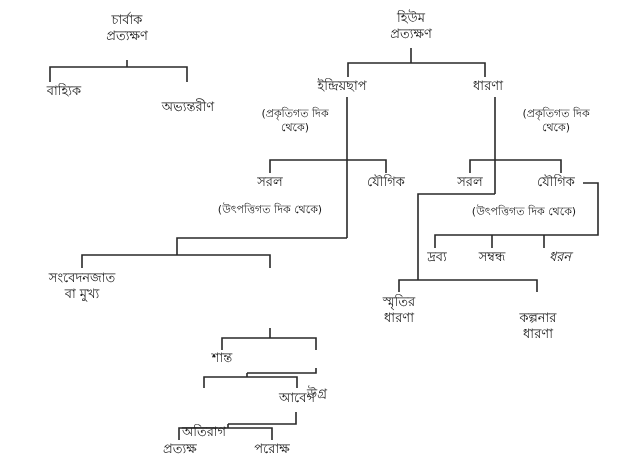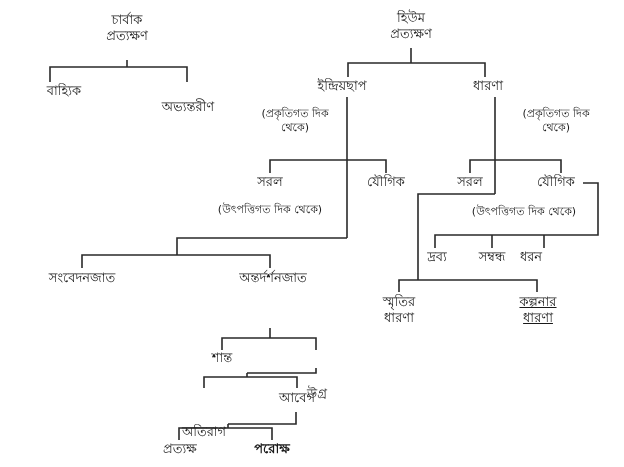--- a/index.html
+++ b/index.html
@@ -71,44 +71,44 @@
 <div class="node small" style="left:295px; top:107px;">
   <span>(প্রকৃতিগত দিক</span>
   <span>থেকে)</span>
 </div>
 <div class="node big" style="left:270px; top:174px;">সরল</div>
 <div class="node big" style="left:386px; top:174px;">যৌগিক</div>
 <div class="node small" style="left:270px; top:203px;">(উৎপত্তিগত দিক থেকে)</div>
 
 <div class="node big" style="left:82px; top:270px;">
   <span>সংবেদনজাত</span>
+  <span>বা মুখ্য</span>
 </div>
 <div class="node big" style="left:273px; top:270px;">
-  <span>অন্তর্দর্শনজাত</span>
 </div>
 
 <div class="node big" style="left:222px; top:350px;">শান্ত</div>
 <div class="node big" style="left:317px; top:350px;margin-top:36px;">উগ্র</div>
 <div class="node big" style="left:204px; top:390px;margin-top:34px;">অতিরাগ</div>
 <div class="node big" style="left:297px; top:390px;">আবেগ</div>
 <div class="node big" style="left:180px; top:441px;">প্রত্যক্ষ</div>
-<div class="node big" style="left:272px; top:441px;font-weight:bold;">পরোক্ষ</div>
+<div class="node big" style="left:272px; top:441px;">পরোক্ষ</div>
 
 <div class="node big" style="left:488px; top:78px;">ধারণা</div>
 <div class="node small" style="left:556px; top:107px;">
   <span>(প্রকৃতিগত দিক</span>
   <span>থেকে)</span>
 </div>
 <div class="node big" style="left:470px; top:174px;">সরল</div>
 <div class="node big" style="left:556px; top:174px;">যৌগিক</div>
 <div class="node small" style="left:524px; top:205px;">(উৎপত্তিগত দিক থেকে)</div>
 <div class="node big" style="left:437px; top:249px;text-align:right;">দ্রব্য</div>
 <div class="node big" style="left:492px; top:249px;">সম্বন্ধ</div>
-<div class="node big" style="left:531px; top:249px;">ধরন</div>
+<div class="node big" style="left:560px; top:249px;font-style:italic;">ধরন</div>
 
 <div class="node big" style="left:399px; top:294px;">
   <span>স্মৃতির</span>
   <span>ধারণা</span>
 </div>
-<div class="node big" style="left:538px; top:294px;text-decoration:underline;">
+<div class="node big" style="left:538px; top:310px;">
   <span>কল্পনার</span>
   <span>ধারণা</span>
 </div>
 
 </body></html>

